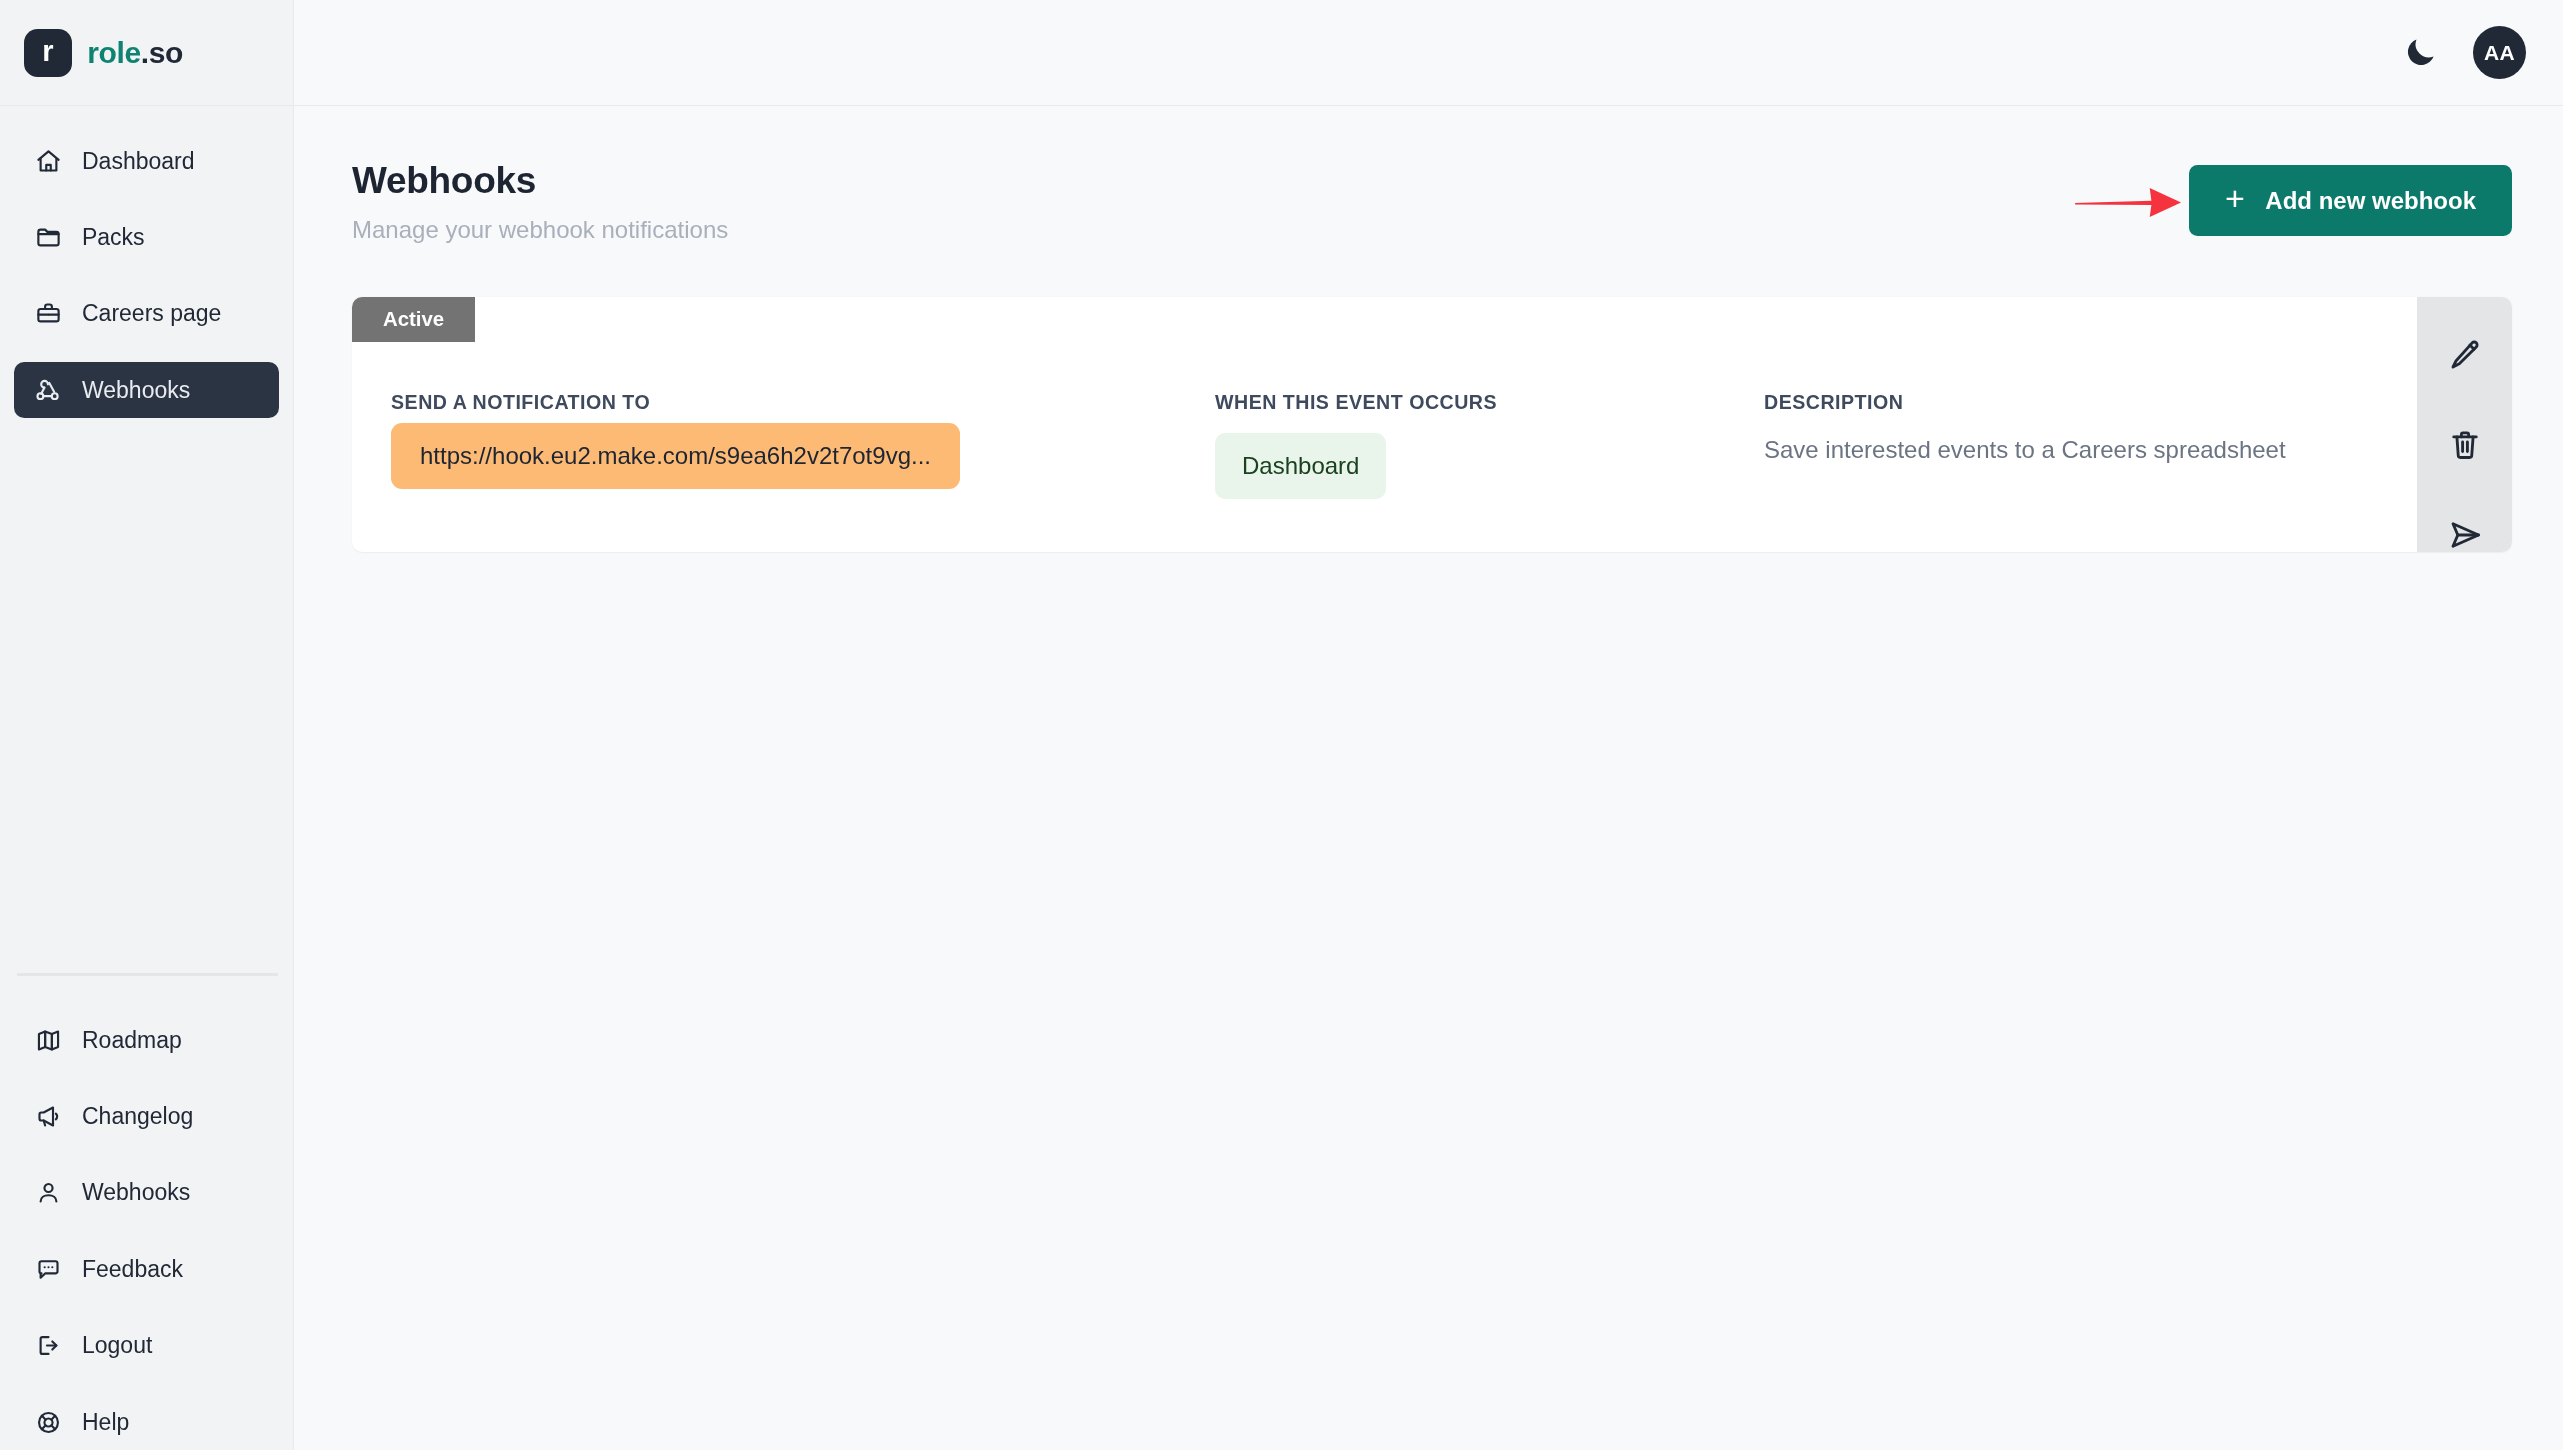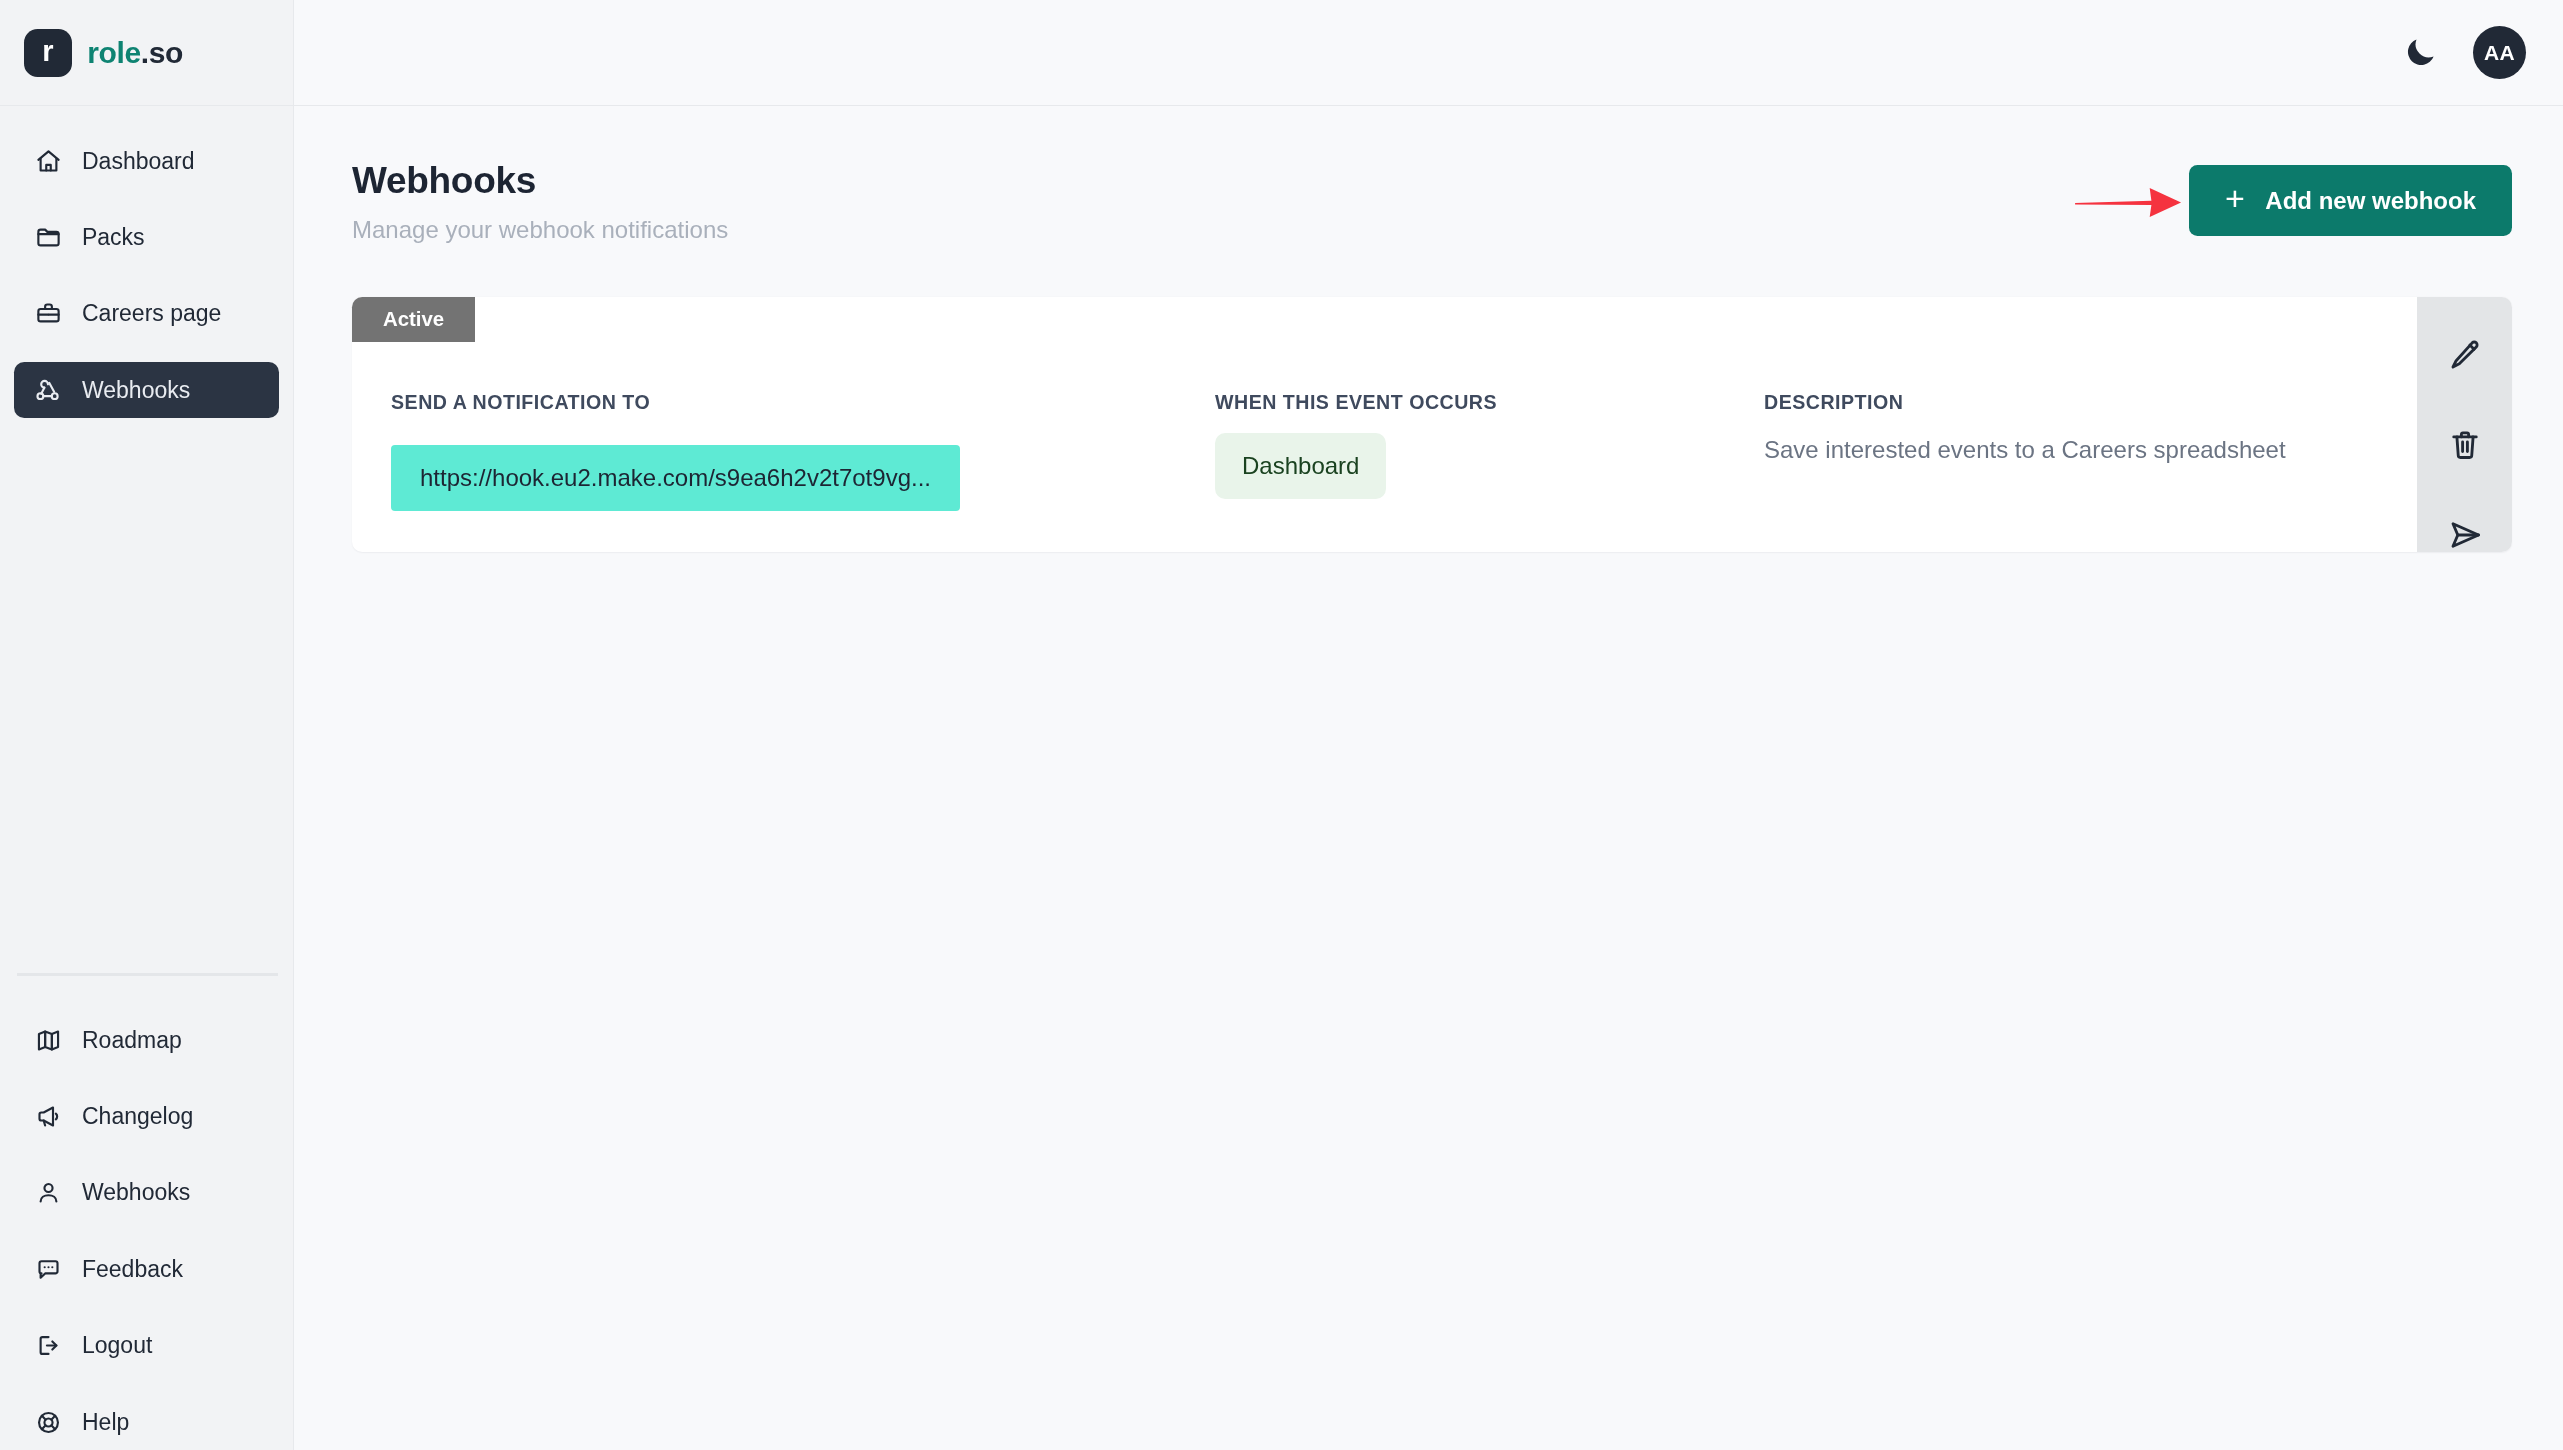--- a/index.html
+++ b/index.html
@@ -110,22 +110,22 @@
   }
   .card-body { flex: 1 1 auto; display: flex; padding: 94px 0 0 39px; }
   .col-url { width: 824px; }
   .col-event { width: 549px; }
   .col-desc { flex: 1 1 auto; }
   .col-label {
     font-size: 19.6px; font-weight: 700; color: #3f4a5e;
     letter-spacing: 0.5px; text-transform: uppercase;
   }
   .url-pill {
-    margin-top: 31px; display: inline-block;
-    background: #5eead4; border-radius: 4px;
+    margin-top: 9px; display: inline-block;
+    background: #fdba74; border-radius: 11px;
     padding: 19px 29px;
     font-size: 24px; color: #1d2533;
   }
   .event-pill {
     margin-top: 19px; display: inline-block;
     background: #e9f4ea; color: #1a4220; border-radius: 10.2px;
     padding: 19px 27px; font-size: 24px;
   }
   .desc-text { margin-top: 22px; font-size: 24px; color: #6b7483; }
 

